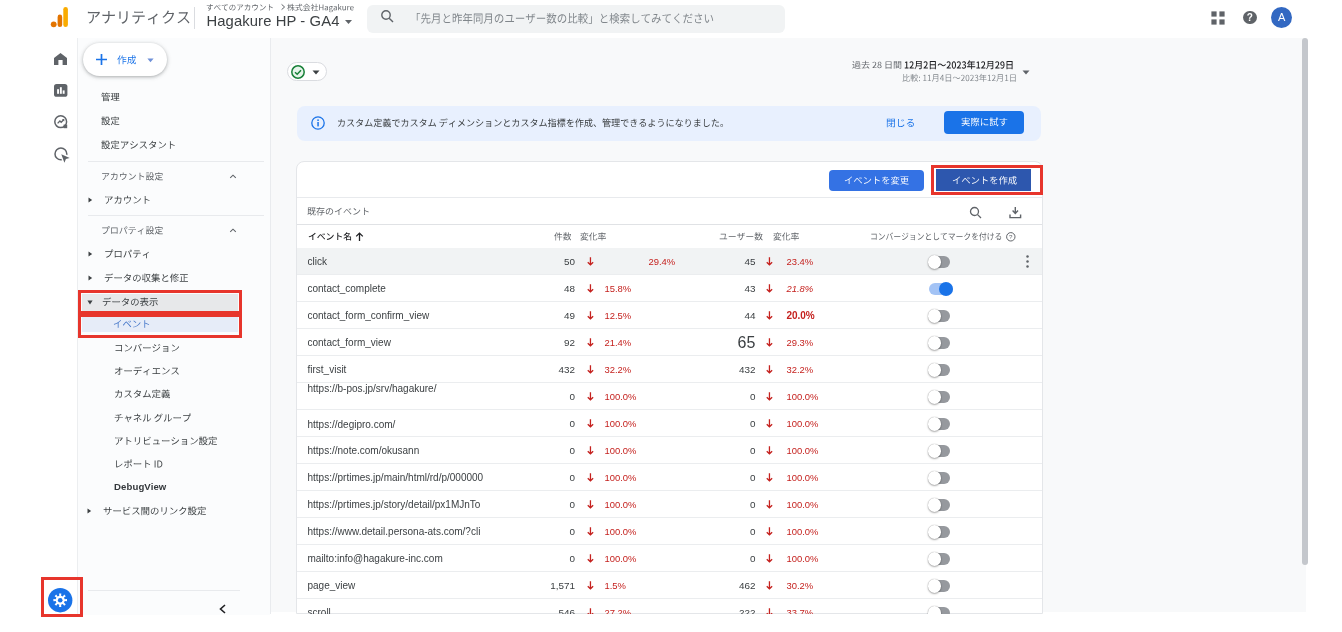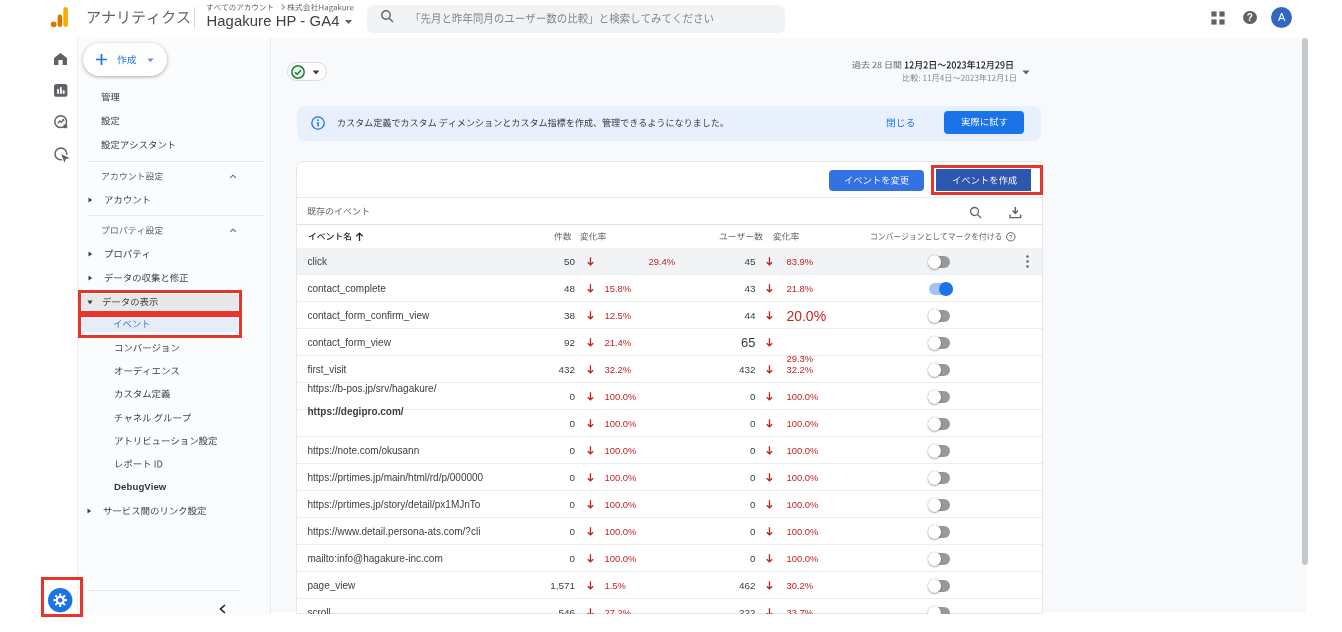--- a/index.html
+++ b/index.html
@@ -890,21 +890,21 @@
         <use href="#dn" fill="#c5221f"></use>
       </svg>
     </div>
     <div style="position:absolute;top:254.8px;font-size:9.45px;color:#c5221f;font-weight:400;line-height:14.2px;white-space:pre;left:604.5px;margin-left:44px;">29.4%</div>
     <div style="position:absolute;top:254.5px;font-size:9.9px;color:#3c4043;font-weight:400;line-height:14.9px;white-space:pre;right:586.6px;text-align:right;">45</div>
     <div style="position:absolute;left:765.5px;top:256.5px;width:8px;height:11px">
       <svg width="8" height="11">
         <use href="#dn" fill="#c5221f"></use>
       </svg>
     </div>
-    <div style="position:absolute;top:254.8px;font-size:9.45px;color:#c5221f;font-weight:400;line-height:14.2px;white-space:pre;left:786.4px;">83.9%</div>
+    <div style="position:absolute;top:254.8px;font-size:9.45px;color:#c5221f;font-weight:400;line-height:14.2px;white-space:pre;left:786.4px;">23.4%</div>
     <div style="position:absolute;left:928.5px;top:255.8px;width:21.8px;height:12.2px;background:#96999e;border-radius:6.1px"></div>
     <div style="position:absolute;left:927.6px;top:255.2px;width:13.4px;height:13.4px;background:#fff;border-radius:50%;box-shadow:0 0 1px rgba(0,0,0,.4),0 1px 2px rgba(0,0,0,.3)"></div>
     <div style="position:absolute;left:1025.8px;top:255.1px;width:3px;height:14px">
       <svg width="3" height="14">
         <circle cx="1.5" cy="1.5" r="1.25" fill="#5f6368"></circle>
         <circle cx="1.5" cy="6.5" r="1.25" fill="#5f6368"></circle>
         <circle cx="1.5" cy="11.5" r="1.25" fill="#5f6368"></circle>
       </svg>
     </div>
     <div style="position:absolute;left:297px;top:301.4px;width:744.5px;height:1px;background:#ebedef"></div>
@@ -915,57 +915,57 @@
         <use href="#dn" fill="#c5221f"></use>
       </svg>
     </div>
     <div style="position:absolute;top:281.8px;font-size:9.45px;color:#c5221f;font-weight:400;line-height:14.2px;white-space:pre;left:604.5px;">15.8%</div>
     <div style="position:absolute;top:281.5px;font-size:9.9px;color:#3c4043;font-weight:400;line-height:14.9px;white-space:pre;right:586.6px;text-align:right;">43</div>
     <div style="position:absolute;left:765.5px;top:283.5px;width:8px;height:11px">
       <svg width="8" height="11">
         <use href="#dn" fill="#c5221f"></use>
       </svg>
     </div>
-    <div style="position:absolute;top:281.8px;font-size:9.45px;color:#c5221f;font-weight:400;line-height:14.2px;white-space:pre;left:786.4px;">21.8%</div>
+    <div style="position:absolute;top:281.8px;font-size:9.45px;color:#c5221f;font-weight:400;line-height:14.2px;white-space:pre;left:786.4px;font-style:italic;">21.8%</div>
     <div style="position:absolute;left:928.5px;top:282.6px;width:24px;height:12.6px;background:#a3c3f5;border-radius:6.3px"></div>
     <div style="position:absolute;left:938.6px;top:281.9px;width:14px;height:14px;background:#1a73e8;border-radius:50%"></div>
     <div style="position:absolute;left:297px;top:328.4px;width:744.5px;height:1px;background:#ebedef"></div>
     <div style="position:absolute;top:308.4px;font-size:10px;color:#3c4043;font-weight:400;line-height:15.0px;white-space:pre;left:307.5px;">contact_form_confirm_view</div>
-    <div style="position:absolute;top:308.5px;font-size:9.9px;color:#3c4043;font-weight:400;line-height:14.9px;white-space:pre;right:767px;text-align:right;">38</div>
+    <div style="position:absolute;top:308.5px;font-size:9.9px;color:#3c4043;font-weight:400;line-height:14.9px;white-space:pre;right:767px;text-align:right;">49</div>
     <div style="position:absolute;left:587px;top:310.5px;width:8px;height:11px">
       <svg width="8" height="11">
         <use href="#dn" fill="#c5221f"></use>
       </svg>
     </div>
     <div style="position:absolute;top:308.8px;font-size:9.45px;color:#c5221f;font-weight:400;line-height:14.2px;white-space:pre;left:604.5px;">12.5%</div>
     <div style="position:absolute;top:308.5px;font-size:9.9px;color:#3c4043;font-weight:400;line-height:14.9px;white-space:pre;right:586.6px;text-align:right;">44</div>
     <div style="position:absolute;left:765.5px;top:310.5px;width:8px;height:11px">
       <svg width="8" height="11">
         <use href="#dn" fill="#c5221f"></use>
       </svg>
     </div>
-    <div style="position:absolute;top:308.8px;font-size:14px;color:#c5221f;font-weight:400;line-height:14.2px;white-space:pre;left:786.4px;">20.0%</div>
+    <div style="position:absolute;top:308.8px;font-size:10px;color:#c5221f;font-weight:700;line-height:14.2px;white-space:pre;left:786.4px;">20.0%</div>
     <div style="position:absolute;left:928.5px;top:309.8px;width:21.8px;height:12.2px;background:#96999e;border-radius:6.1px"></div>
     <div style="position:absolute;left:927.6px;top:309.2px;width:13.4px;height:13.4px;background:#fff;border-radius:50%;box-shadow:0 0 1px rgba(0,0,0,.4),0 1px 2px rgba(0,0,0,.3)"></div>
     <div style="position:absolute;left:297px;top:355.4px;width:744.5px;height:1px;background:#ebedef"></div>
     <div style="position:absolute;top:335.4px;font-size:10px;color:#3c4043;font-weight:400;line-height:15.0px;white-space:pre;left:307.5px;">contact_form_view</div>
     <div style="position:absolute;top:335.5px;font-size:9.9px;color:#3c4043;font-weight:400;line-height:14.9px;white-space:pre;right:767px;text-align:right;">92</div>
     <div style="position:absolute;left:587px;top:337.5px;width:8px;height:11px">
       <svg width="8" height="11">
         <use href="#dn" fill="#c5221f"></use>
       </svg>
     </div>
     <div style="position:absolute;top:335.8px;font-size:9.45px;color:#c5221f;font-weight:400;line-height:14.2px;white-space:pre;left:604.5px;">21.4%</div>
-    <div style="position:absolute;top:335.5px;font-size:13px;color:#3c4043;font-weight:400;line-height:14.9px;white-space:pre;right:586.6px;text-align:right;">65</div>
+    <div style="position:absolute;top:335.5px;font-size:16px;color:#3c4043;font-weight:400;line-height:14.9px;white-space:pre;right:586.6px;text-align:right;">65</div>
     <div style="position:absolute;left:765.5px;top:337.5px;width:8px;height:11px">
       <svg width="8" height="11">
         <use href="#dn" fill="#c5221f"></use>
       </svg>
     </div>
-    <div style="position:absolute;top:335.8px;font-size:9.45px;color:#c5221f;font-weight:400;line-height:14.2px;white-space:pre;left:786.4px;margin-top:16px;">29.3%</div>
+    <div style="position:absolute;top:335.8px;font-size:9.45px;color:#c5221f;font-weight:400;line-height:14.2px;white-space:pre;left:786.4px;">29.3%</div>
     <div style="position:absolute;left:928.5px;top:336.8px;width:21.8px;height:12.2px;background:#96999e;border-radius:6.1px"></div>
     <div style="position:absolute;left:927.6px;top:336.2px;width:13.4px;height:13.4px;background:#fff;border-radius:50%;box-shadow:0 0 1px rgba(0,0,0,.4),0 1px 2px rgba(0,0,0,.3)"></div>
     <div style="position:absolute;left:297px;top:382.4px;width:744.5px;height:1px;background:#ebedef"></div>
     <div style="position:absolute;top:362.4px;font-size:10px;color:#3c4043;font-weight:400;line-height:15.0px;white-space:pre;left:307.5px;">first_visit</div>
     <div style="position:absolute;top:362.5px;font-size:9.9px;color:#3c4043;font-weight:400;line-height:14.9px;white-space:pre;right:767px;text-align:right;">432</div>
     <div style="position:absolute;left:587px;top:364.5px;width:8px;height:11px">
       <svg width="8" height="11">
         <use href="#dn" fill="#c5221f"></use>
       </svg>
     </div>
@@ -991,21 +991,21 @@
     <div style="position:absolute;top:389.5px;font-size:9.9px;color:#3c4043;font-weight:400;line-height:14.9px;white-space:pre;right:586.6px;text-align:right;">0</div>
     <div style="position:absolute;left:765.5px;top:391.5px;width:8px;height:11px">
       <svg width="8" height="11">
         <use href="#dn" fill="#c5221f"></use>
       </svg>
     </div>
     <div style="position:absolute;top:389.8px;font-size:9.45px;color:#c5221f;font-weight:400;line-height:14.2px;white-space:pre;left:786.4px;">100.0%</div>
     <div style="position:absolute;left:928.5px;top:390.8px;width:21.8px;height:12.2px;background:#96999e;border-radius:6.1px"></div>
     <div style="position:absolute;left:927.6px;top:390.2px;width:13.4px;height:13.4px;background:#fff;border-radius:50%;box-shadow:0 0 1px rgba(0,0,0,.4),0 1px 2px rgba(0,0,0,.3)"></div>
     <div style="position:absolute;left:297px;top:436.4px;width:744.5px;height:1px;background:#ebedef"></div>
-    <div style="position:absolute;top:404px;font-size:10px;color:#3c4043;font-weight:700;line-height:15.0px;white-space:pre;left:307.5px;">https://degipro.com/</div>
+    <div style="position:absolute;top:417px;font-size:10px;color:#3c4043;font-weight:400;line-height:15.0px;white-space:pre;left:307.5px;">https://degipro.com/</div>
     <div style="position:absolute;top:416.5px;font-size:9.9px;color:#3c4043;font-weight:400;line-height:14.9px;white-space:pre;right:767px;text-align:right;">0</div>
     <div style="position:absolute;left:587px;top:418.5px;width:8px;height:11px">
       <svg width="8" height="11">
         <use href="#dn" fill="#c5221f"></use>
       </svg>
     </div>
     <div style="position:absolute;top:416.8px;font-size:9.45px;color:#c5221f;font-weight:400;line-height:14.2px;white-space:pre;left:604.5px;">100.0%</div>
     <div style="position:absolute;top:416.5px;font-size:9.9px;color:#3c4043;font-weight:400;line-height:14.9px;white-space:pre;right:586.6px;text-align:right;">0</div>
     <div style="position:absolute;left:765.5px;top:418.5px;width:8px;height:11px">
       <svg width="8" height="11">

